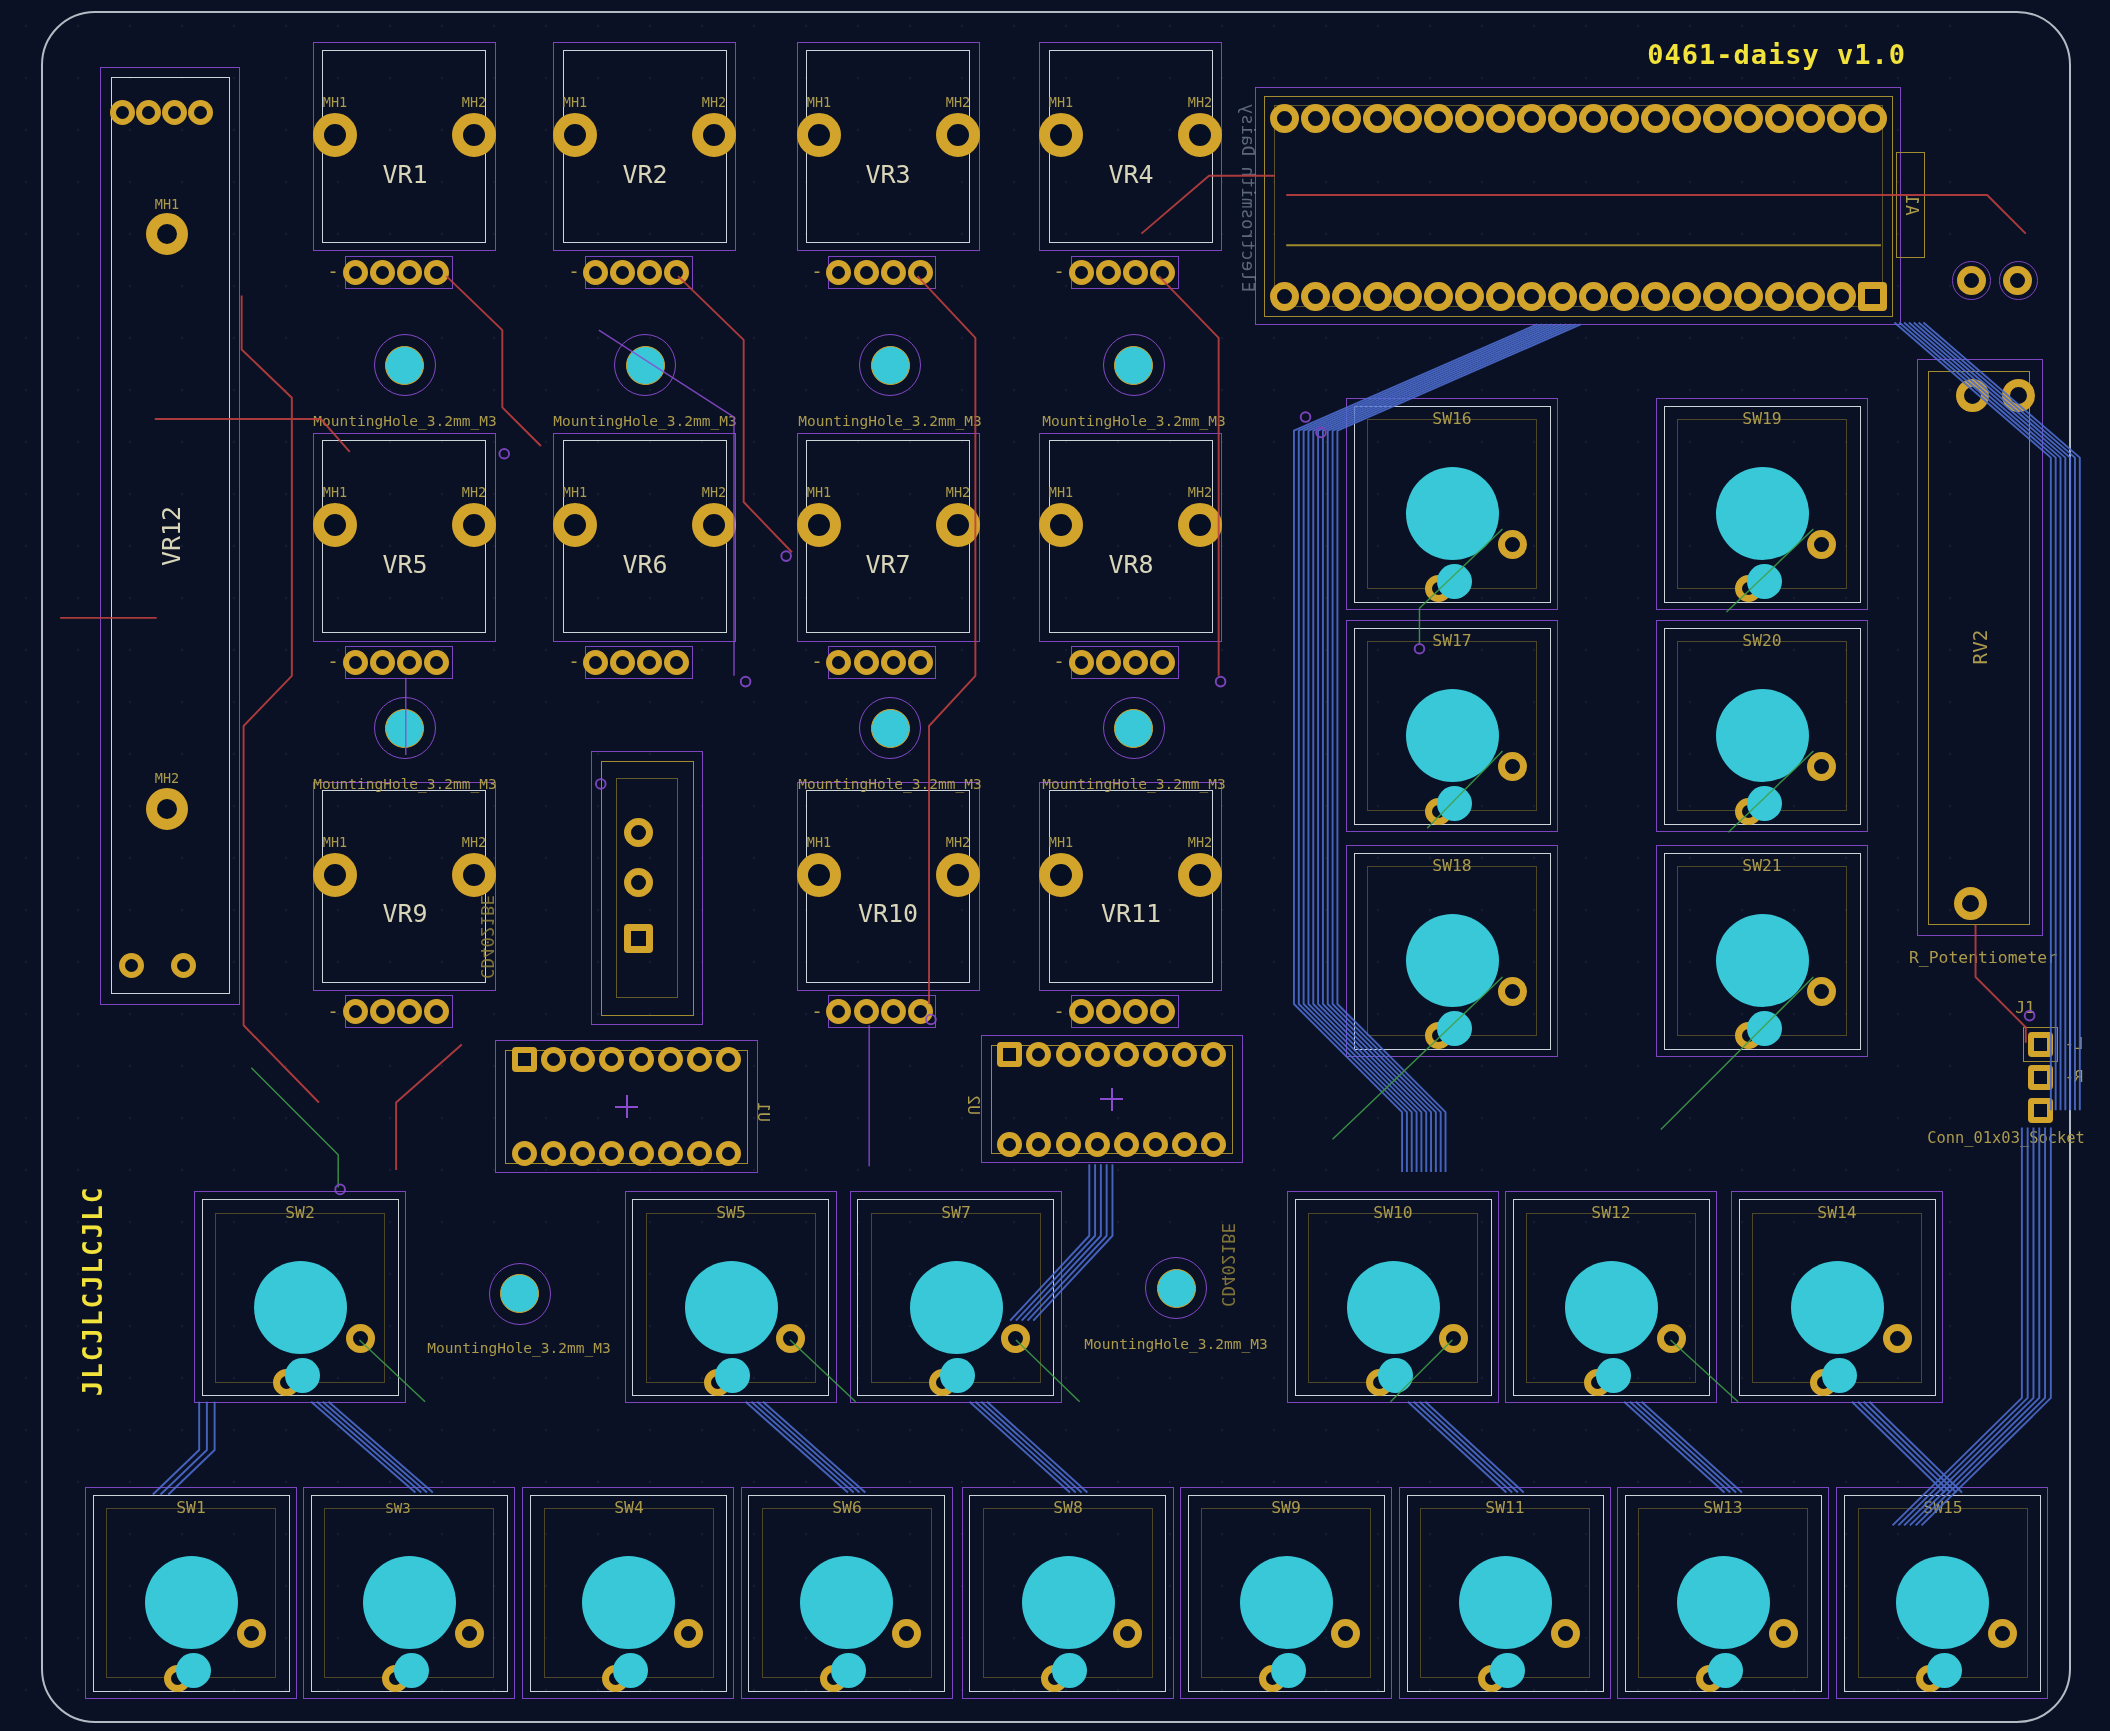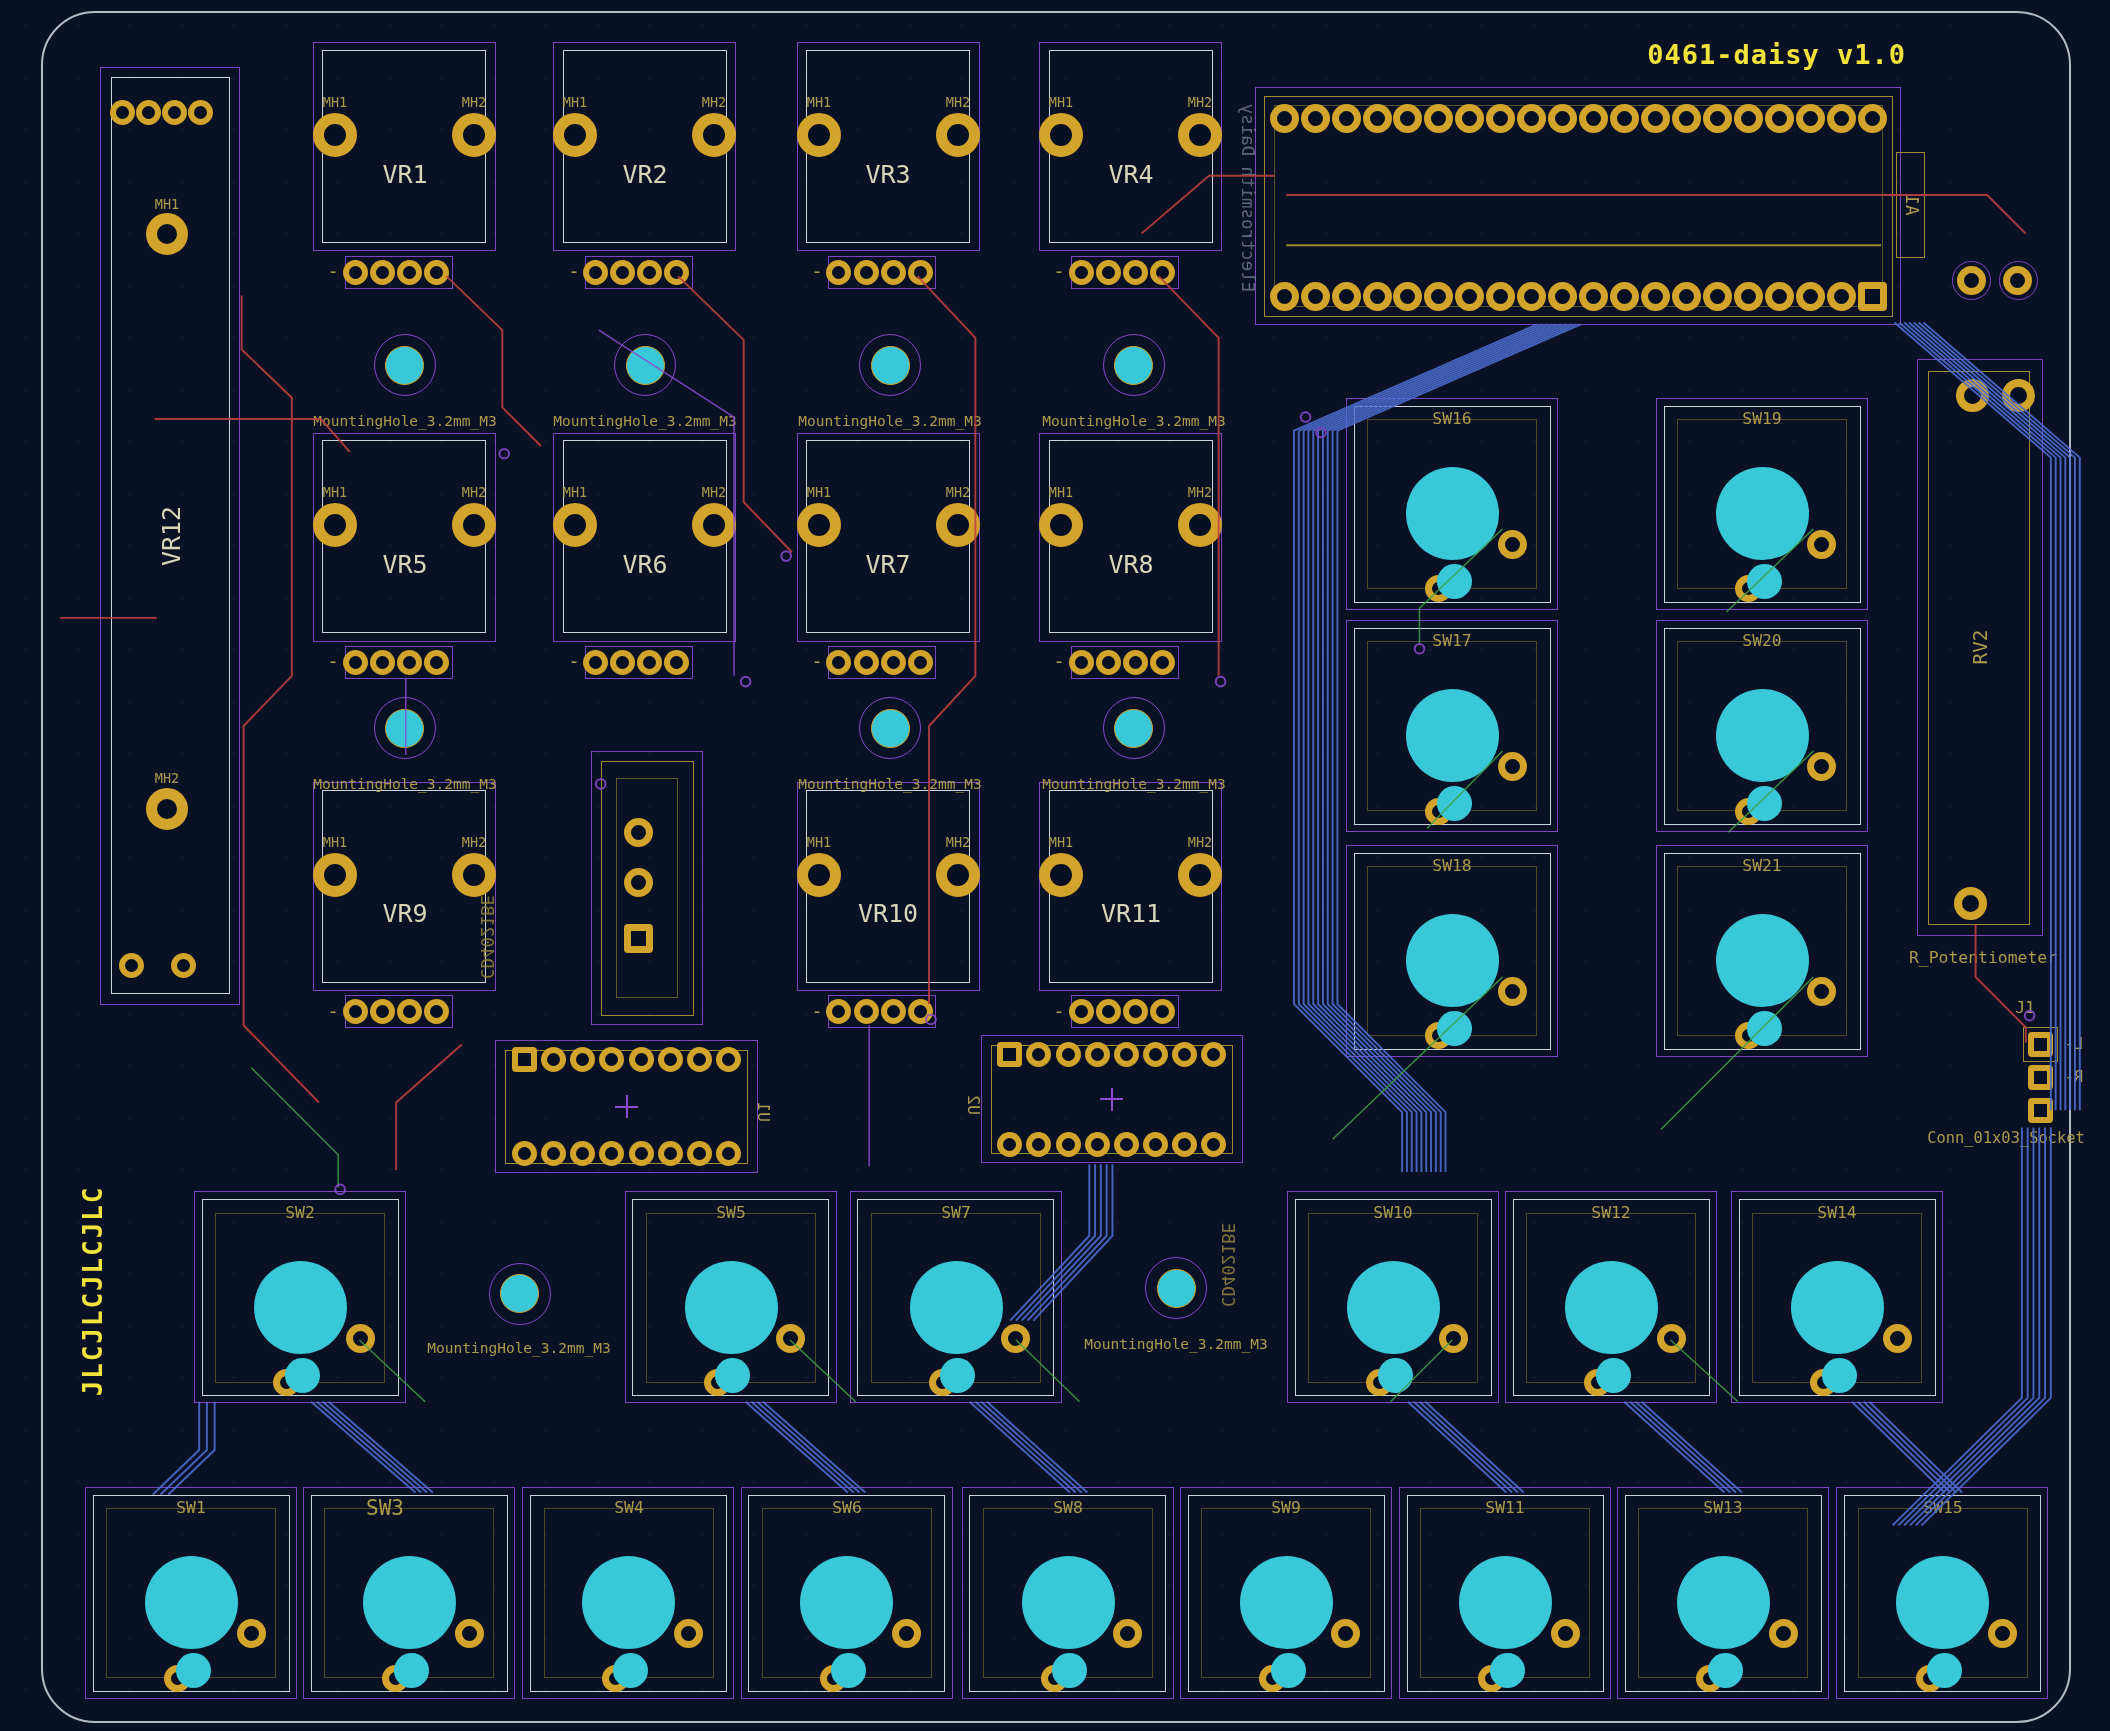--- a/index.html
+++ b/index.html
@@ -305,21 +305,21 @@
     <div class="abs" style="left: 93px; top: 1495px; width: 197px; height: 197px; border: 1.4px solid rgb(205, 213, 218); opacity: 1; border-radius: 0px;"></div>
     <div class="abs" style="left: 106px; top: 1508px; width: 170px; height: 170px; border: 1px solid rgb(160, 140, 46); opacity: 0.45; border-radius: 0px;"></div>
     <div class="lbl" style="left: 191px; top: 1508px; font-size: 16.4px; color: rgb(171, 155, 76); transform: translate(-50%, -50%);">SW1</div>
     <div class="abs" style="left: 145px; top: 1556px; width: 93px; height: 93px; background: rgb(56, 200, 216); border-radius: 50%;"></div>
     <div class="abs" style="left: 237px; top: 1619px; width: 29px; height: 29px; border: 7.7px solid rgb(210, 164, 44); border-radius: 50%; background: rgb(7, 16, 34);"></div>
     <div class="abs" style="left: 164px; top: 1665px; width: 27px; height: 27px; border: 7.7px solid rgb(210, 164, 44); border-radius: 50%; background: rgb(7, 16, 34);"></div>
     <div class="abs" style="left: 176px; top: 1653px; width: 35px; height: 35px; background: rgb(56, 200, 216); border-radius: 50%;"></div>
     <div class="abs" style="left: 303px; top: 1487px; width: 212px; height: 212px; border: 1px solid rgb(138, 75, 208); opacity: 0.9; border-radius: 0px;"></div>
     <div class="abs" style="left: 311px; top: 1495px; width: 197px; height: 197px; border: 1.4px solid rgb(205, 213, 218); opacity: 1; border-radius: 0px;"></div>
     <div class="abs" style="left: 324px; top: 1508px; width: 170px; height: 170px; border: 1px solid rgb(160, 140, 46); opacity: 0.45; border-radius: 0px;"></div>
-    <div class="lbl" style="left: 385px; top: 1508px; font-size: 21px; color: rgb(171, 155, 76); transform: translate(-50%, -50%);">SW3</div>
+    <div class="lbl" style="left: 398px; top: 1508px; font-size: 14px; color: rgb(171, 155, 76); transform: translate(-50%, -50%);">SW3</div>
     <div class="abs" style="left: 363px; top: 1556px; width: 93px; height: 93px; background: rgb(56, 200, 216); border-radius: 50%;"></div>
     <div class="abs" style="left: 455px; top: 1619px; width: 29px; height: 29px; border: 7.7px solid rgb(210, 164, 44); border-radius: 50%; background: rgb(7, 16, 34);"></div>
     <div class="abs" style="left: 382px; top: 1665px; width: 27px; height: 27px; border: 7.7px solid rgb(210, 164, 44); border-radius: 50%; background: rgb(7, 16, 34);"></div>
     <div class="abs" style="left: 394px; top: 1653px; width: 35px; height: 35px; background: rgb(56, 200, 216); border-radius: 50%;"></div>
     <div class="abs" style="left: 522px; top: 1487px; width: 212px; height: 212px; border: 1px solid rgb(138, 75, 208); opacity: 0.9; border-radius: 0px;"></div>
     <div class="abs" style="left: 530px; top: 1495px; width: 197px; height: 197px; border: 1.4px solid rgb(205, 213, 218); opacity: 1; border-radius: 0px;"></div>
     <div class="abs" style="left: 544px; top: 1508px; width: 170px; height: 170px; border: 1px solid rgb(160, 140, 46); opacity: 0.45; border-radius: 0px;"></div>
     <div class="lbl" style="left: 629px; top: 1508px; font-size: 16.4px; color: rgb(171, 155, 76); transform: translate(-50%, -50%);">SW4</div>
     <div class="abs" style="left: 582px; top: 1556px; width: 93px; height: 93px; background: rgb(56, 200, 216); border-radius: 50%;"></div>
     <div class="abs" style="left: 674px; top: 1619px; width: 29px; height: 29px; border: 7.7px solid rgb(210, 164, 44); border-radius: 50%; background: rgb(7, 16, 34);"></div>

